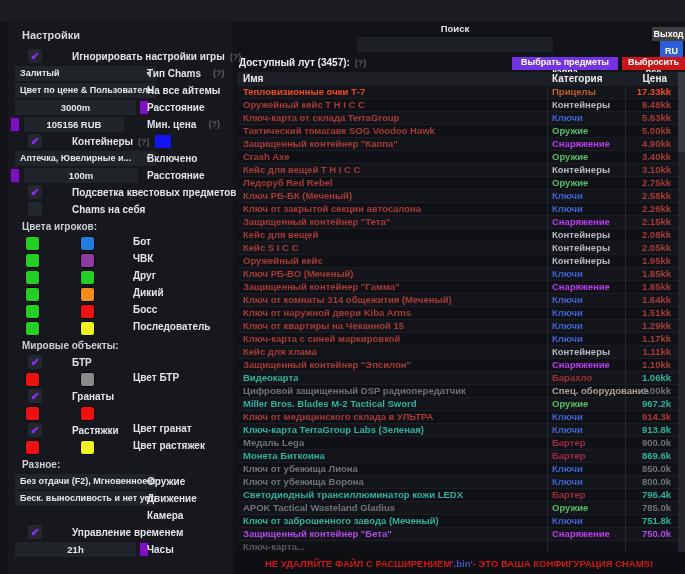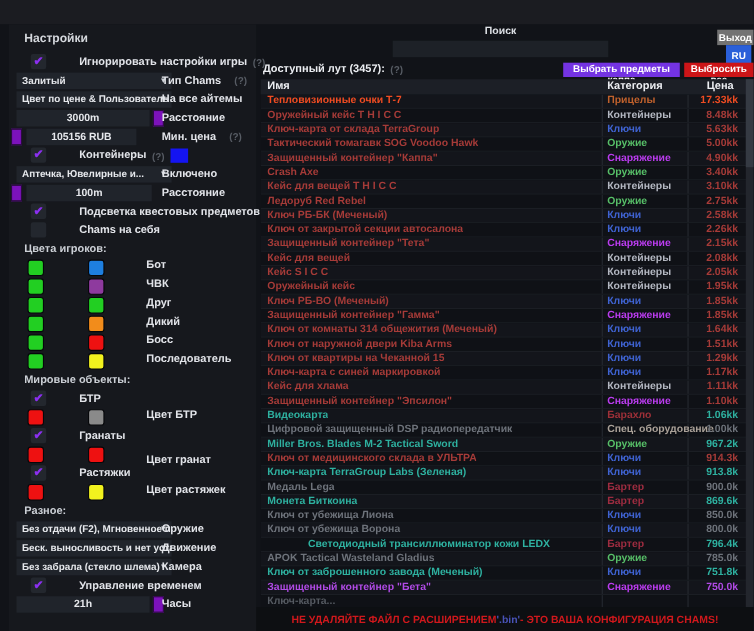--- a/index.html
+++ b/index.html
@@ -25,21 +25,21 @@
        text-align:center;color:#e6e8ec;box-sizing:border-box;}
   .sw{position:absolute;top:1px;width:10px;height:15px;background:#7c12bb;border:1px solid #2c0a42;box-sizing:border-box;}
   .lbl{position:absolute;left:139px;top:0;height:17px;line-height:17px;font-size:10px;white-space:nowrap;display:flex;gap:12px;align-items:center;}
   .pbox{position:absolute;top:1px;width:15px;height:15px;border-radius:3px;border:1px solid #06070a;box-sizing:border-box;}
   .cbox{width:16px;height:13px;display:inline-block;}
   
   #search-label{left:357px;top:23px;width:196px;text-align:center;font-size:9.5px;color:#dfe2e7;}
   #search-input{left:357px;top:37px;width:196px;height:15px;background:#1d2127;border:none;box-sizing:border-box;
        color:#e6e8ec;font:bold 9.5px "Liberation Sans",sans-serif;padding:0 5px;}
   .btn{border:none;color:#fff;font:bold 9px "Liberation Sans",sans-serif;text-align:center;cursor:pointer;padding:0;}
-  #exit-btn{right:0;top:27px;width:33px;height:14px;background:#737373;}
+  #exit-btn{right:0;top:27px;width:33px;height:14px;background:#404040;}
   #ru-btn{right:2px;top:41px;width:23px;height:19px;background:#2a5fd9;}
   #loot-title{left:239px;top:57px;font-size:10px;color:#eceef2;display:flex;gap:5px;align-items:center;}
   #kappa-btn{right:67px;top:57px;width:106px;height:13px;background:#7433e2;}
   #dropall-btn{right:0px;top:57px;width:63px;height:13px;background:#cc1518;}
   
   #thead{left:237px;top:72px;width:444px;height:14px;background:#1c1f26;font-size:10px;color:#eceef2;}
   #thead .c-name{position:absolute;left:6px;top:1px;}
   #thead .c-cat{position:absolute;left:315px;top:1px;}
   #thead .c-price{position:absolute;right:14px;top:1px;}
   #tbody{left:237px;top:86px;width:448px;height:466px;overflow:hidden;}
@@ -181,21 +181,21 @@
       </div>
       <div class="s-row">
         <span class="cbx">✔</span>
         <span class="cb-line">
           <span>Гранаты</span>
         </span>
       </div>
       <div class="s-row">
         <span class="pbox" style="left: 17px; background: rgb(238, 17, 17);"></span>
         <span class="pbox" style="left: 72px; background: rgb(238, 17, 17);"></span>
-        <span style="position: absolute; left: 125px; top: 8px; font-size: 10px; white-space: nowrap;">Цвет гранат</span>
+        <span style="position: absolute; left: 125px; top: 18px; font-size: 10px; white-space: nowrap;">Цвет гранат</span>
       </div>
       <div class="s-row">
         <span class="cbx">✔</span>
         <span class="cb-line">
           <span>Растяжки</span>
         </span>
       </div>
       <div class="s-row">
         <span class="pbox" style="left: 17px; background: rgb(238, 17, 17);"></span>
         <span class="pbox" style="left: 72px; background: rgb(242, 242, 30);"></span>
@@ -208,21 +208,20 @@
           <span>Оружие</span>
         </span>
       </div>
       <div class="s-row">
         <div class="dd"><span>Беск. выносливость и нет уста</span><span class="dd-arrow">▼</span></div>
         <span class="lbl">
           <span>Движение</span>
         </span>
       </div>
       <div class="s-row">
-        <div class="dd"><span>Без забрала (стекло шлема)</span><span class="dd-arrow">▼</span></div>
         <span class="lbl">
           <span>Камера</span>
         </span>
       </div>
       <div class="s-row">
         <span class="cbx">✔</span>
         <span class="cb-line">
           <span>Управление временем</span>
         </span>
       </div>
@@ -467,21 +466,21 @@
     <div class="trow">
       <span class="vline-cat"></span>
       <span class="vline-price"></span>
       <span class="t-name" style="color: rgb(110, 115, 123);">Ключ от убежища Ворона</span>
       <span class="t-cat" style="color: rgb(63, 99, 210);">Ключи</span>
       <span class="t-price" style="color: rgb(110, 115, 123);">800.0k</span>
     </div>
     <div class="trow">
       <span class="vline-cat"></span>
       <span class="vline-price"></span>
-      <span class="t-name" style="color: rgb(46, 177, 160); margin-left: 37px;">Светодиодный трансиллюминатор кожи LEDX</span>
+      <span class="t-name" style="color: rgb(46, 177, 160);">Светодиодный трансиллюминатор кожи LEDX</span>
       <span class="t-cat" style="color: rgb(158, 44, 64);">Бартер</span>
       <span class="t-price" style="color: rgb(46, 177, 160);">796.4k</span>
     </div>
     <div class="trow">
       <span class="vline-cat"></span>
       <span class="vline-price"></span>
       <span class="t-name" style="color: rgb(110, 115, 123);">APOK Tactical Wasteland Gladius</span>
       <span class="t-cat" style="color: rgb(87, 191, 104);">Оружие</span>
       <span class="t-price" style="color: rgb(110, 115, 123);">785.0k</span>
     </div>

